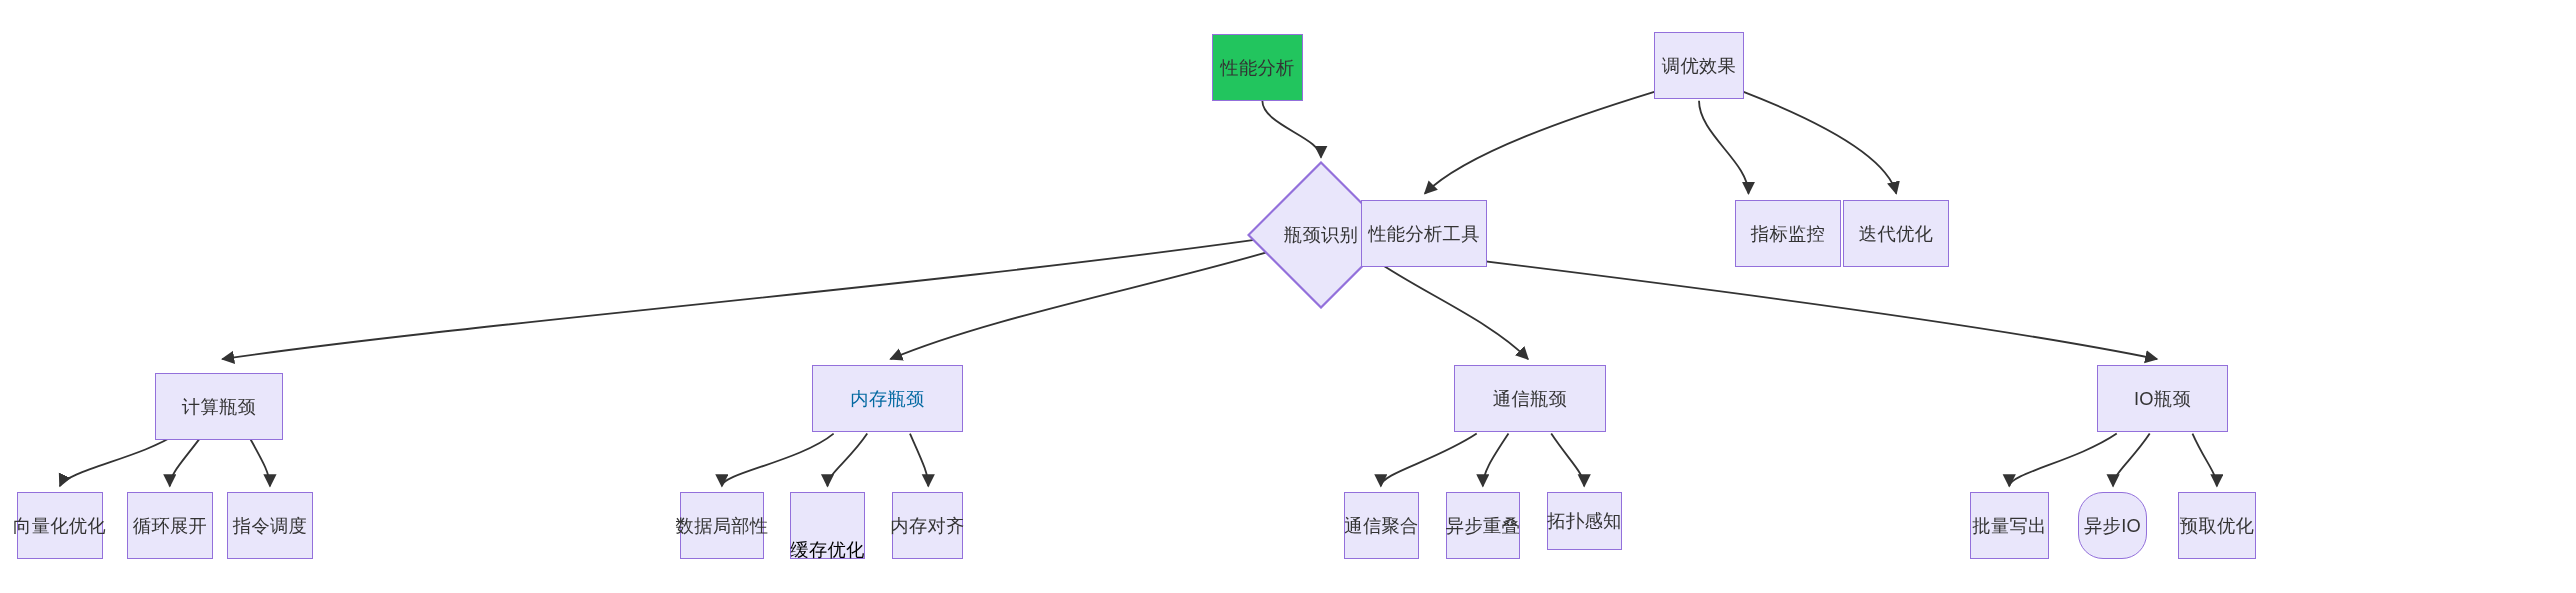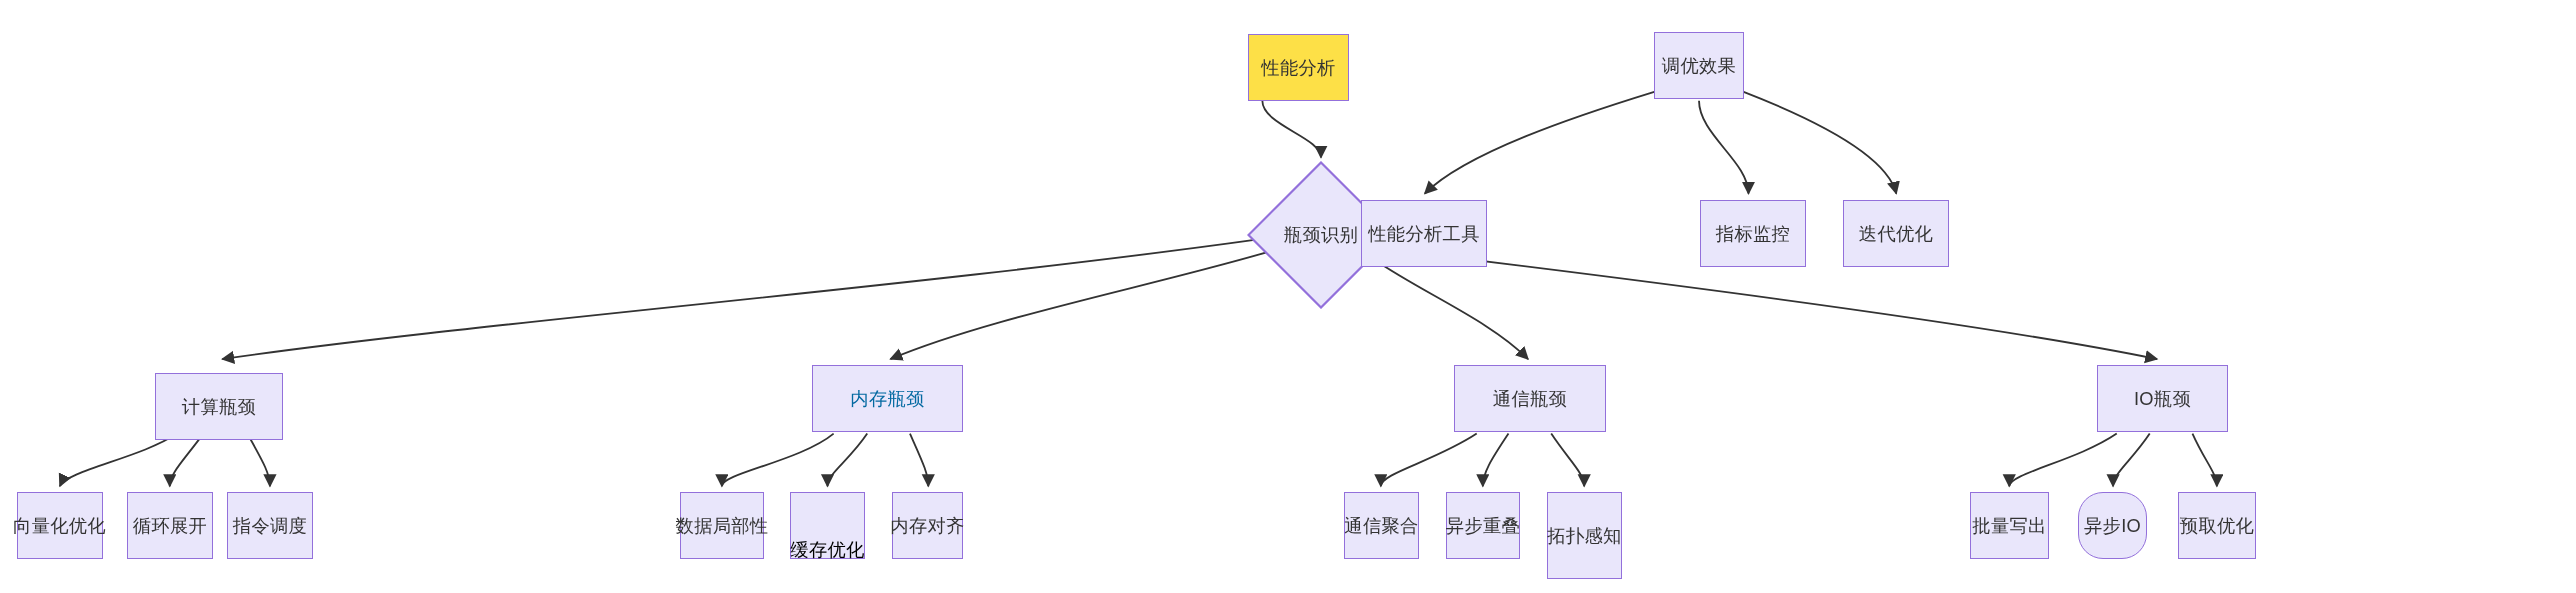--- a/index.html
+++ b/index.html
@@ -89,36 +89,36 @@
         <path d="M 2418 710 C 2350 755 2261 775 2261 796" fill="none" stroke="#333333" stroke-width="3" marker-end="url(#arrowhead)"></path>
         <path d="M 2470 710 C 2440 755 2428 775 2428 796" fill="none" stroke="#333333" stroke-width="3" marker-end="url(#arrowhead)"></path>
         <path d="M 2540 710 C 2570 755 2594 775 2594 796" fill="none" stroke="#333333" stroke-width="3" marker-end="url(#arrowhead)"></path>
         <path d="M 3466 710 C 3400 755 3290 775 3290 796" fill="none" stroke="#333333" stroke-width="3" marker-end="url(#arrowhead)"></path>
         <path d="M 3520 710 C 3490 755 3460 775 3460 796" fill="none" stroke="#333333" stroke-width="3" marker-end="url(#arrowhead)"></path>
         <path d="M 3590 710 C 3610 755 3630 775 3630 796" fill="none" stroke="#333333" stroke-width="3" marker-end="url(#arrowhead)"></path>
       </g>
   </svg>
 
   <div id="nodes-group">
-      <div class="node" style="left: 1212px; top: 34px; width: 101px; height: 67px; background: #fde047; border-color: rgb(147, 112, 219); margin-left: 36px;">
+      <div class="node" style="left: 1212px; top: 34px; width: 91px; height: 67px; background: #22c55e; border-color: rgb(147, 112, 219);">
         <span class="node-label" style="color: rgb(51, 51, 51);">性能分析</span>
       </div>
       <div class="node" style="left: 1654px; top: 32px; width: 90px; height: 67px; background: rgb(233, 230, 251); border-color: rgb(147, 112, 219);">
         <span class="node-label" style="color: rgb(51, 51, 51);">调优效果</span>
       </div>
       <div class="node decision" style="left: 1247px; top: 161px; width: 148px; height: 148px;">
         <svg class="diamond-shape" viewBox="0 0 100 100" preserveAspectRatio="none">
           <polygon points="50,1 99,50 50,99 1,50" fill="#E9E6FB" stroke="#9370DB" stroke-width="2.2" vector-effect="non-scaling-stroke"></polygon>
         </svg>
         <span class="node-label" style="color: rgb(51, 51, 51);">瓶颈识别</span>
       </div>
       <div class="node" style="left: 1361px; top: 200px; width: 126px; height: 67px; background: rgb(233, 230, 251); border-color: rgb(147, 112, 219);">
         <span class="node-label" style="color: rgb(51, 51, 51);">性能分析工具</span>
       </div>
-      <div class="node" style="left: 1700px; top: 200px; width: 106px; height: 67px; background: rgb(233, 230, 251); border-color: rgb(147, 112, 219);">
+      <div class="node" style="left: 1735px; top: 200px; width: 106px; height: 67px; background: rgb(233, 230, 251); border-color: rgb(147, 112, 219);">
         <span class="node-label" style="color: rgb(51, 51, 51);">指标监控</span>
       </div>
       <div class="node" style="left: 1843px; top: 200px; width: 106px; height: 67px; background: rgb(233, 230, 251); border-color: rgb(147, 112, 219);">
         <span class="node-label" style="color: rgb(51, 51, 51);">迭代优化</span>
       </div>
       <div class="node" style="left: 155px; top: 365px; width: 128px; height: 67px; background: rgb(233, 230, 251); border-color: rgb(147, 112, 219); margin-top: 8px;">
         <span class="node-label" style="color: rgb(51, 51, 51);">计算瓶颈</span>
       </div>
       <div class="node" style="left: 812px; top: 365px; width: 151px; height: 67px; background: rgb(233, 230, 251); border-color: rgb(147, 112, 219);">
         <span class="node-label" style="color: #0369a1;">内存瓶颈</span>
@@ -146,21 +146,21 @@
       </div>
       <div class="node" style="left: 892px; top: 492px; width: 71px; height: 67px; background: rgb(233, 230, 251); border-color: rgb(147, 112, 219);">
         <span class="node-label" style="color: rgb(51, 51, 51);">内存对齐</span>
       </div>
       <div class="node" style="left: 1344px; top: 492px; width: 75px; height: 67px; background: rgb(233, 230, 251); border-color: rgb(147, 112, 219);">
         <span class="node-label" style="color: rgb(51, 51, 51);">通信聚合</span>
       </div>
       <div class="node" style="left: 1446px; top: 492px; width: 74px; height: 67px; background: rgb(233, 230, 251); border-color: rgb(147, 112, 219);">
         <span class="node-label" style="color: rgb(51, 51, 51);">异步重叠</span>
       </div>
-      <div class="node" style="left: 1547px; top: 492px; width: 75px; height: 87px; background: rgb(233, 230, 251); border-color: rgb(147, 112, 219);">
+      <div class="node" style="left: 1547px; top: 492px; width: 75px; height: 58px; background: rgb(233, 230, 251); border-color: rgb(147, 112, 219);">
         <span class="node-label" style="color: rgb(51, 51, 51);">拓扑感知</span>
       </div>
       <div class="node" style="left: 1970px; top: 492px; width: 79px; height: 67px; background: rgb(233, 230, 251); border-color: rgb(147, 112, 219);">
         <span class="node-label" style="color: rgb(51, 51, 51);">批量写出</span>
       </div>
       <div class="node" style="left: 2078px; top: 492px; width: 69px; height: 67px; background: rgb(233, 230, 251); border-color: rgb(147, 112, 219); border-radius: 25px;">
         <span class="node-label" style="color: rgb(51, 51, 51);">异步IO</span>
       </div>
       <div class="node" style="left: 2178px; top: 492px; width: 78px; height: 67px; background: rgb(233, 230, 251); border-color: rgb(147, 112, 219);">
         <span class="node-label" style="color: rgb(51, 51, 51);">预取优化</span>

